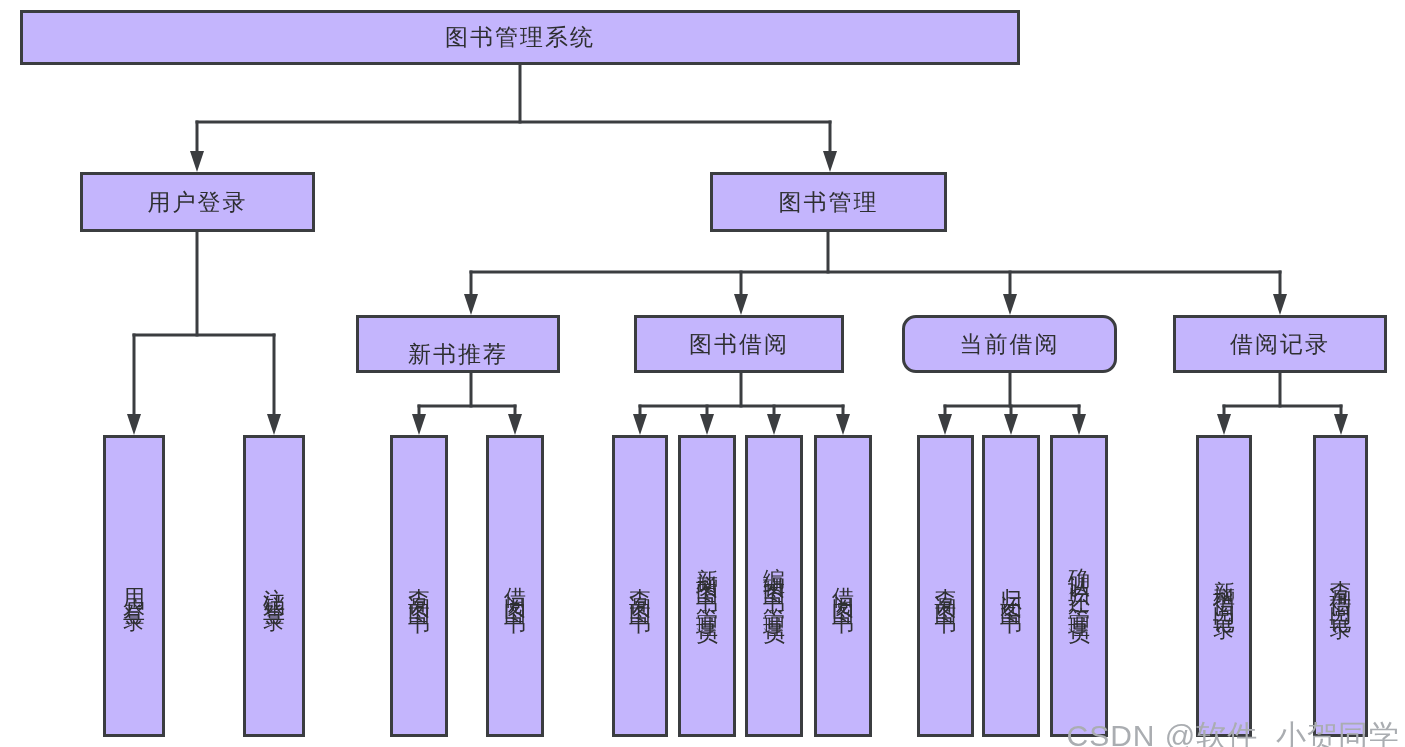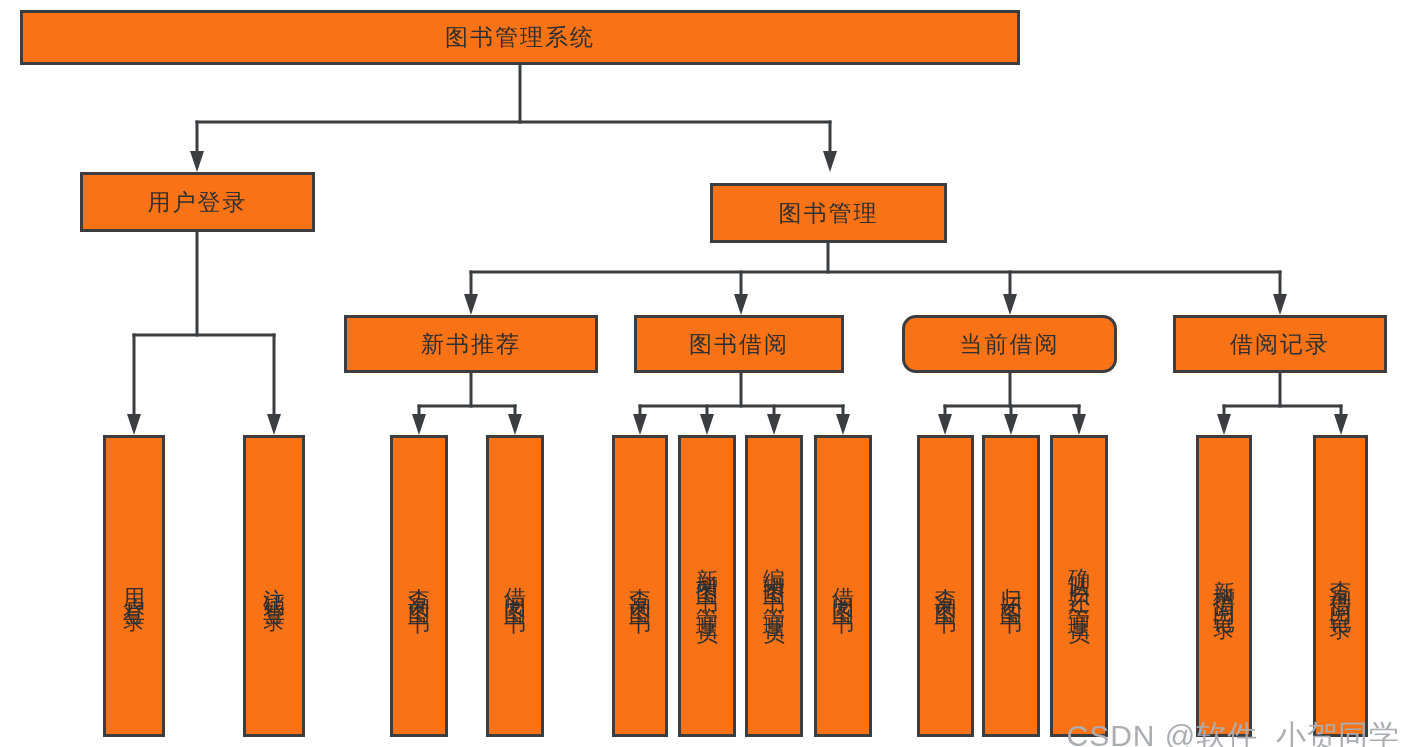--- a/index.html
+++ b/index.html
@@ -33,21 +33,21 @@
     fill: none;
   }
   .connector polygon {
     fill: var(--line);
     stroke: none;
   }
   .node {
     position: absolute;
     box-sizing: border-box;
     border: 3px solid var(--line);
-    background: #f97316;
+    background: #c4b5fd;
     display: flex;
     align-items: center;
     justify-content: center;
     color: var(--text);
     z-index: 2;
   }
   .h-label {
     font-size: 23px;
     letter-spacing: 2px;
     white-space: nowrap;
@@ -140,25 +140,25 @@
       <polygon points="1334,414 1348,414 1341,435"></polygon>
   </svg>
 
   <div class="node" style="left:20px; top:10px; width:1000px; height:55px;">
     <span class="h-label">图书管理系统</span>
   </div>
 
   <div class="node" style="left:80px; top:172px; width:235px; height:60px;">
     <span class="h-label">用户登录</span>
   </div>
-  <div class="node" style="left:710px; top:183px; width:237px; height:60px;">
+  <div class="node" style="left:710px; top:172px; width:237px; height:60px;">
     <span class="h-label">图书管理</span>
   </div>
 
-  <div class="node" style="left:344px; top:315px; width:254px; height:58px;">
+  <div class="node" style="left:356px; top:315px; width:204px; height:58px;align-items:flex-end;">
     <span class="h-label">新书推荐</span>
   </div>
   <div class="node" style="left:634px; top:315px; width:210px; height:58px;">
     <span class="h-label">图书借阅</span>
   </div>
   <div class="node" style="left:902px; top:315px; width:215px; height:58px;border-radius:14px;">
     <span class="h-label">当前借阅</span>
   </div>
   <div class="node" style="left:1173px; top:315px; width:214px; height:58px;">
     <span class="h-label">借阅记录</span>

